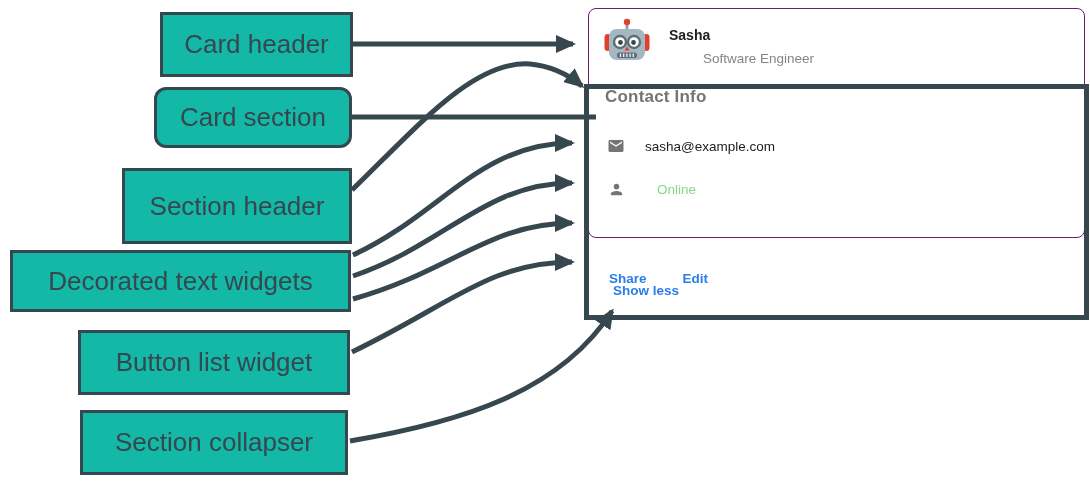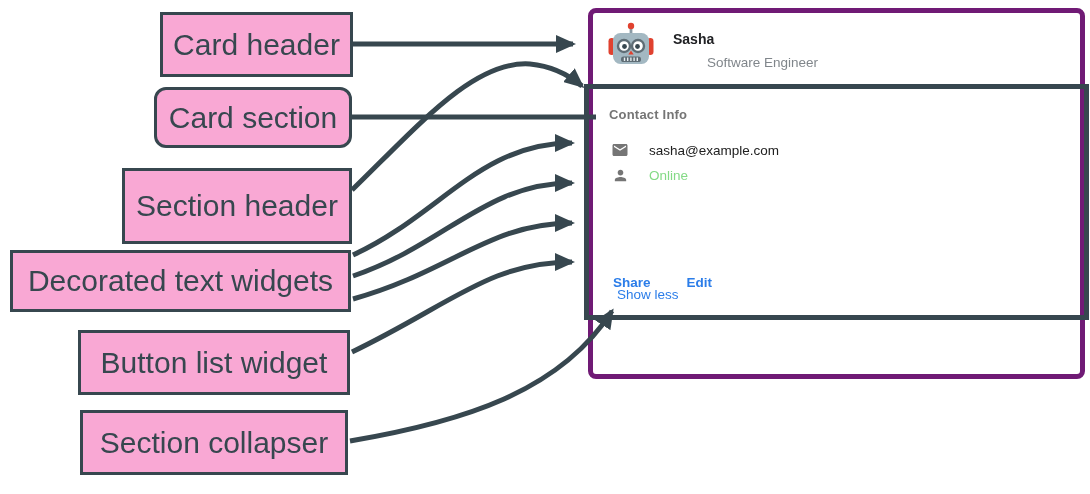--- a/index.html
+++ b/index.html
@@ -3,59 +3,59 @@
 <meta charset="utf-8">
 <style>
   html,body{margin:0;padding:0;background:#ffffff;}
   body{font-family:"Liberation Sans", sans-serif;}
   .canvas{position:relative;width:1090px;height:494px;background:#ffffff;overflow:hidden;}
 
   
   .label-box{
     position:absolute;
     box-sizing:border-box;
-    background:#f9a8d4;
+    background:#14b8a6;
     border:3.5px solid #37474f;
     color:#37474f;
-    font-size:30px;
+    font-size:26px;
     display:flex;align-items:center;justify-content:center;
     white-space:nowrap;
     z-index:3;
   }
 
   
   .arrows{position:absolute;left:0;top:0;z-index:2;pointer-events:none;}
 
   
   .card{
-    position:absolute;left:588px;top:8px;width:497px;height:371px;
+    position:absolute;left:588px;top:8px;width:497px;height:230px;
     box-sizing:border-box;
     background:#ffffff;
-    border:5px solid #701a75;
+    border:1px solid #701a75;
     border-radius:8px;
     z-index:1;
   }
   .section-outline{
     position:absolute;left:584px;top:84px;width:505px;height:236px;
     box-sizing:border-box;
     border:5px solid #37474f;
     z-index:4;
     pointer-events:none;
   }
   .avatar{position:absolute;left:14px;top:8px;width:48px;height:48px;}
   .hdr-name{position:absolute;left:80px;top:18px;font-size:14px;font-weight:700;color:#202124;}
   .hdr-sub{position:absolute;left:80px;top:42px;font-size:13.5px;color:#80868b;margin-left:34px;}
-  .sec-title{position:absolute;left:16px;top:94px;font-size:13px;font-weight:700;color:#757575;letter-spacing:.2px;}
+  .sec-title{position:absolute;left:16px;top:78px;font-size:17px;font-weight:700;color:#757575;letter-spacing:.2px;}
   .row{position:absolute;left:18px;display:flex;align-items:center;height:20px;}
   .row .ic{width:18px;height:18px;display:flex;align-items:center;justify-content:center;margin-right:20px;}
   .row .txt{font-size:13.5px;color:#212121;}
   .row .txt.green{color:#84da86;}
   .btn-row{position:absolute;left:20px;top:246px;display:flex;gap:36px;margin-top:16px;}
   .text-btn{font-size:13.5px;font-weight:700;color:#2b7de9;cursor:pointer;background:none;border:none;padding:0;font-family:"Liberation Sans",sans-serif;}
-  .collapser{position:absolute;left:24px;top:274px;font-size:13.5px;font-weight:400;color:#2b7de9;cursor:pointer;}
+  .collapser{position:absolute;left:24px;top:274px;font-size:13.5px;font-weight:700;color:#2b7de9;cursor:pointer;}
 </style>
 </head>
 <body>
 
 <div class="canvas">
 
   <div class="label-box" style="left:160px;top:12px;width:193px;height:65px;">Card header</div>
   <div class="label-box" style="left:154px;top:87px;width:198px;height:61px;border-radius:12px;">Card section</div>
   <div class="label-box" style="left:122px;top:168px;width:230px;height:76px;">Section header</div>
   <div class="label-box" style="left:10px;top:250px;width:341px;height:62px;">Decorated text widgets</div>
@@ -91,21 +91,21 @@
     <div class="sec-title">Contact Info</div>
 
     <div class="row" style="top:127px;">
       <span class="ic">
         <svg width="18" height="18" viewBox="0 0 24 24">
             <path fill="#757575" d="M20 4H4c-1.1 0-1.99.9-1.99 2L2 18c0 1.1.9 2 2 2h16c1.1 0 2-.9 2-2V6c0-1.1-.9-2-2-2zm0 4l-8 5-8-5V6l8 5 8-5v2z"></path>
           </svg>
       </span>
       <span class="txt">sasha@example.com</span>
     </div>
-    <div class="row" style="top:152px;">
+    <div class="row" style="top:170px;gap:12px;">
       <span class="ic">
         <svg width="17" height="17" viewBox="0 0 24 24">
             <path fill="#757575" d="M12 12c2.21 0 4-1.79 4-4s-1.79-4-4-4-4 1.79-4 4 1.79 4 4 4zm0 2c-2.67 0-8 1.34-8 4v2h16v-2c0-2.66-5.33-4-8-4z"></path>
           </svg>
       </span>
       <span class="txt green">Online</span>
     </div>
 
     <div class="btn-row">
       <button class="text-btn">Share</button>

